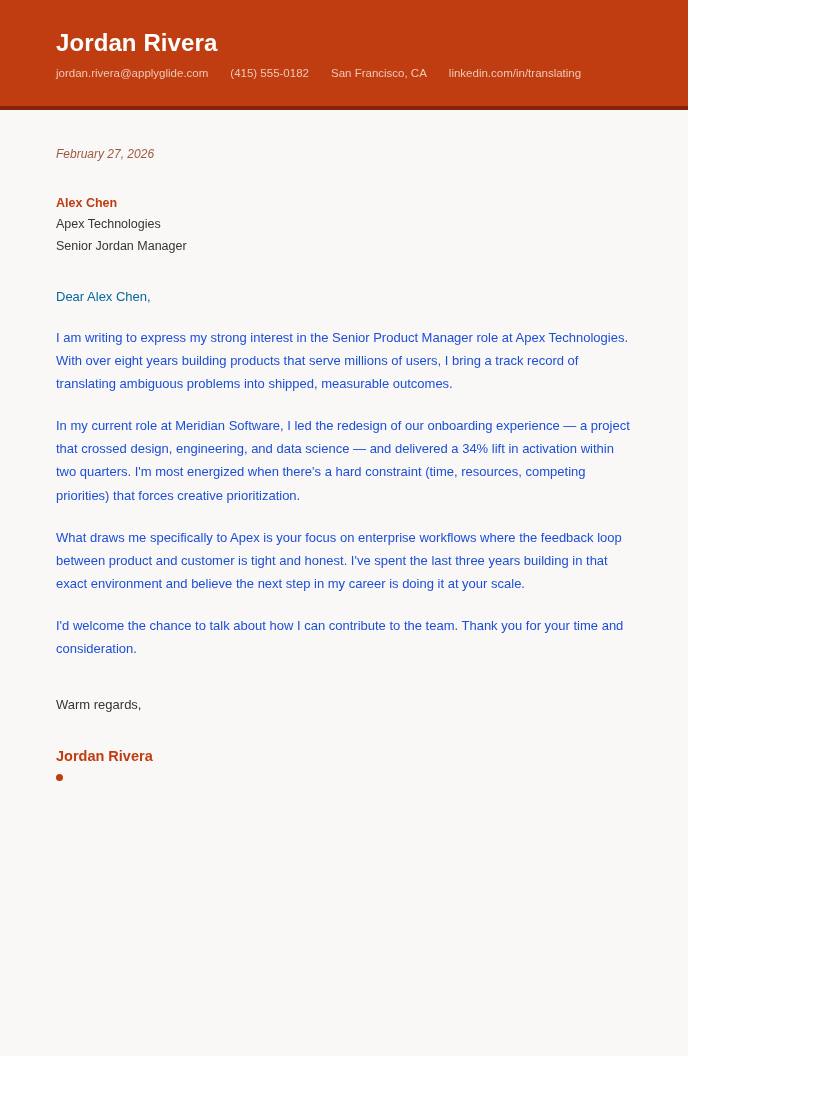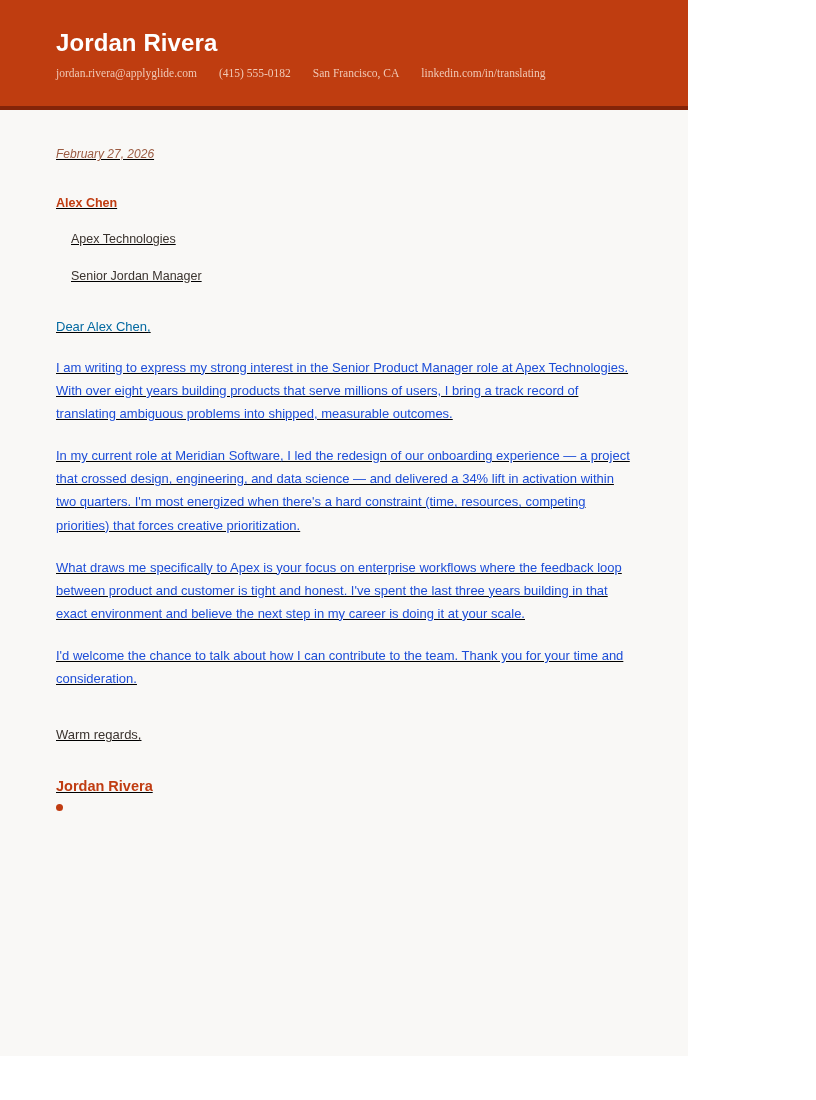--- a/index.html
+++ b/index.html
@@ -35,36 +35,34 @@
     font-weight: bold;
     letter-spacing: 0.1px;
     line-height: 1.1;
     margin: 0;
   }
   .contact-line {
     margin-top: 11px;
     display: flex;
     align-items: center;
     flex-wrap: wrap;
-    font-family: Liberation Serif, serif;
   }
   .contact-item {
     color: #f0c9b6;
     font-size: 11.5px;
     line-height: 1.2;
     margin-right: 22px;
     white-space: nowrap;
   }
   .contact-item:last-child { margin-right: 0; }
 
   
   .letter-body {
     padding: 36px 56px 0 56px;
     box-sizing: border-box;
-    text-decoration: underline;
   }
 
   .letter-date {
     font-size: 12px;
     font-style: italic;
     color: #9b5b42;
     line-height: 1.4;
     margin: 0;
   }
 
@@ -76,21 +74,21 @@
     font-weight: bold;
     color: #c03c11;
     line-height: 1.72;
     margin: 0;
   }
   .recipient-company,
   .recipient-role {
     font-size: 12.5px;
     color: #3a332e;
     line-height: 1.72;
-    margin: 15px;
+    margin: 0;
   }
 
   .salutation {
     margin-top: 30px;
     font-size: 13px;
     color: #0369a1;
     line-height: 1.5;
   }
 
   .letter-paragraph {

